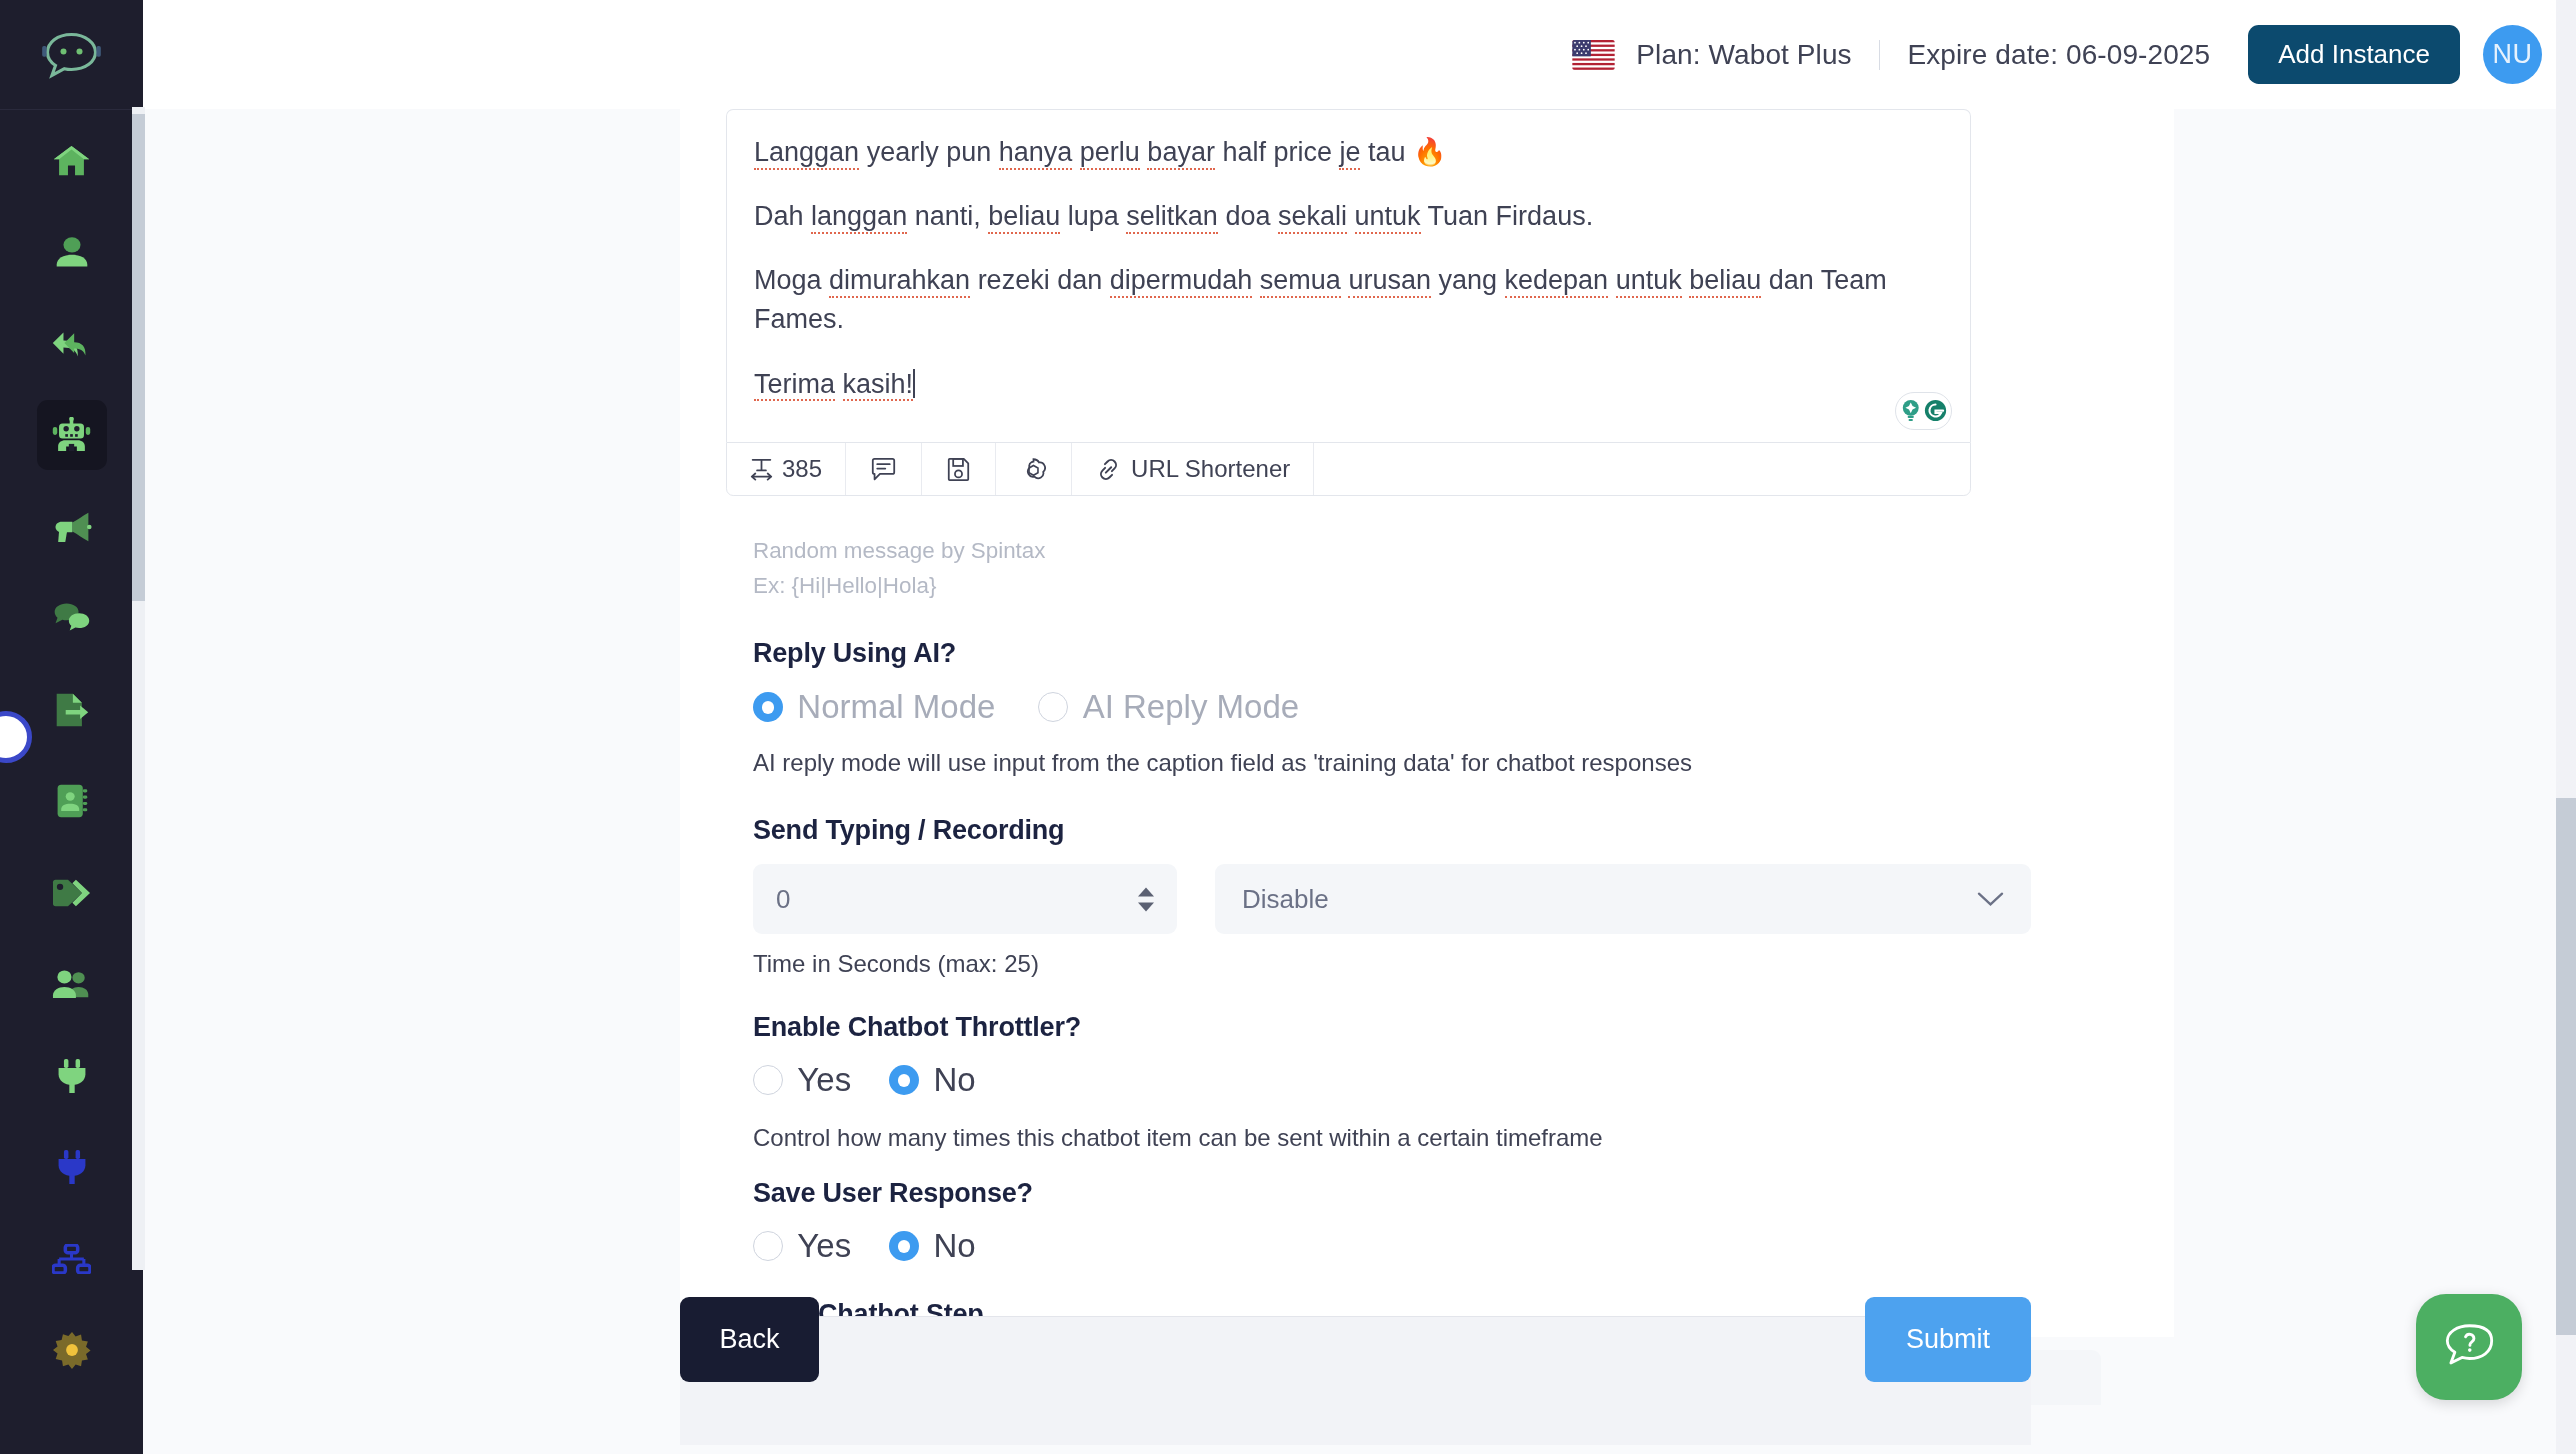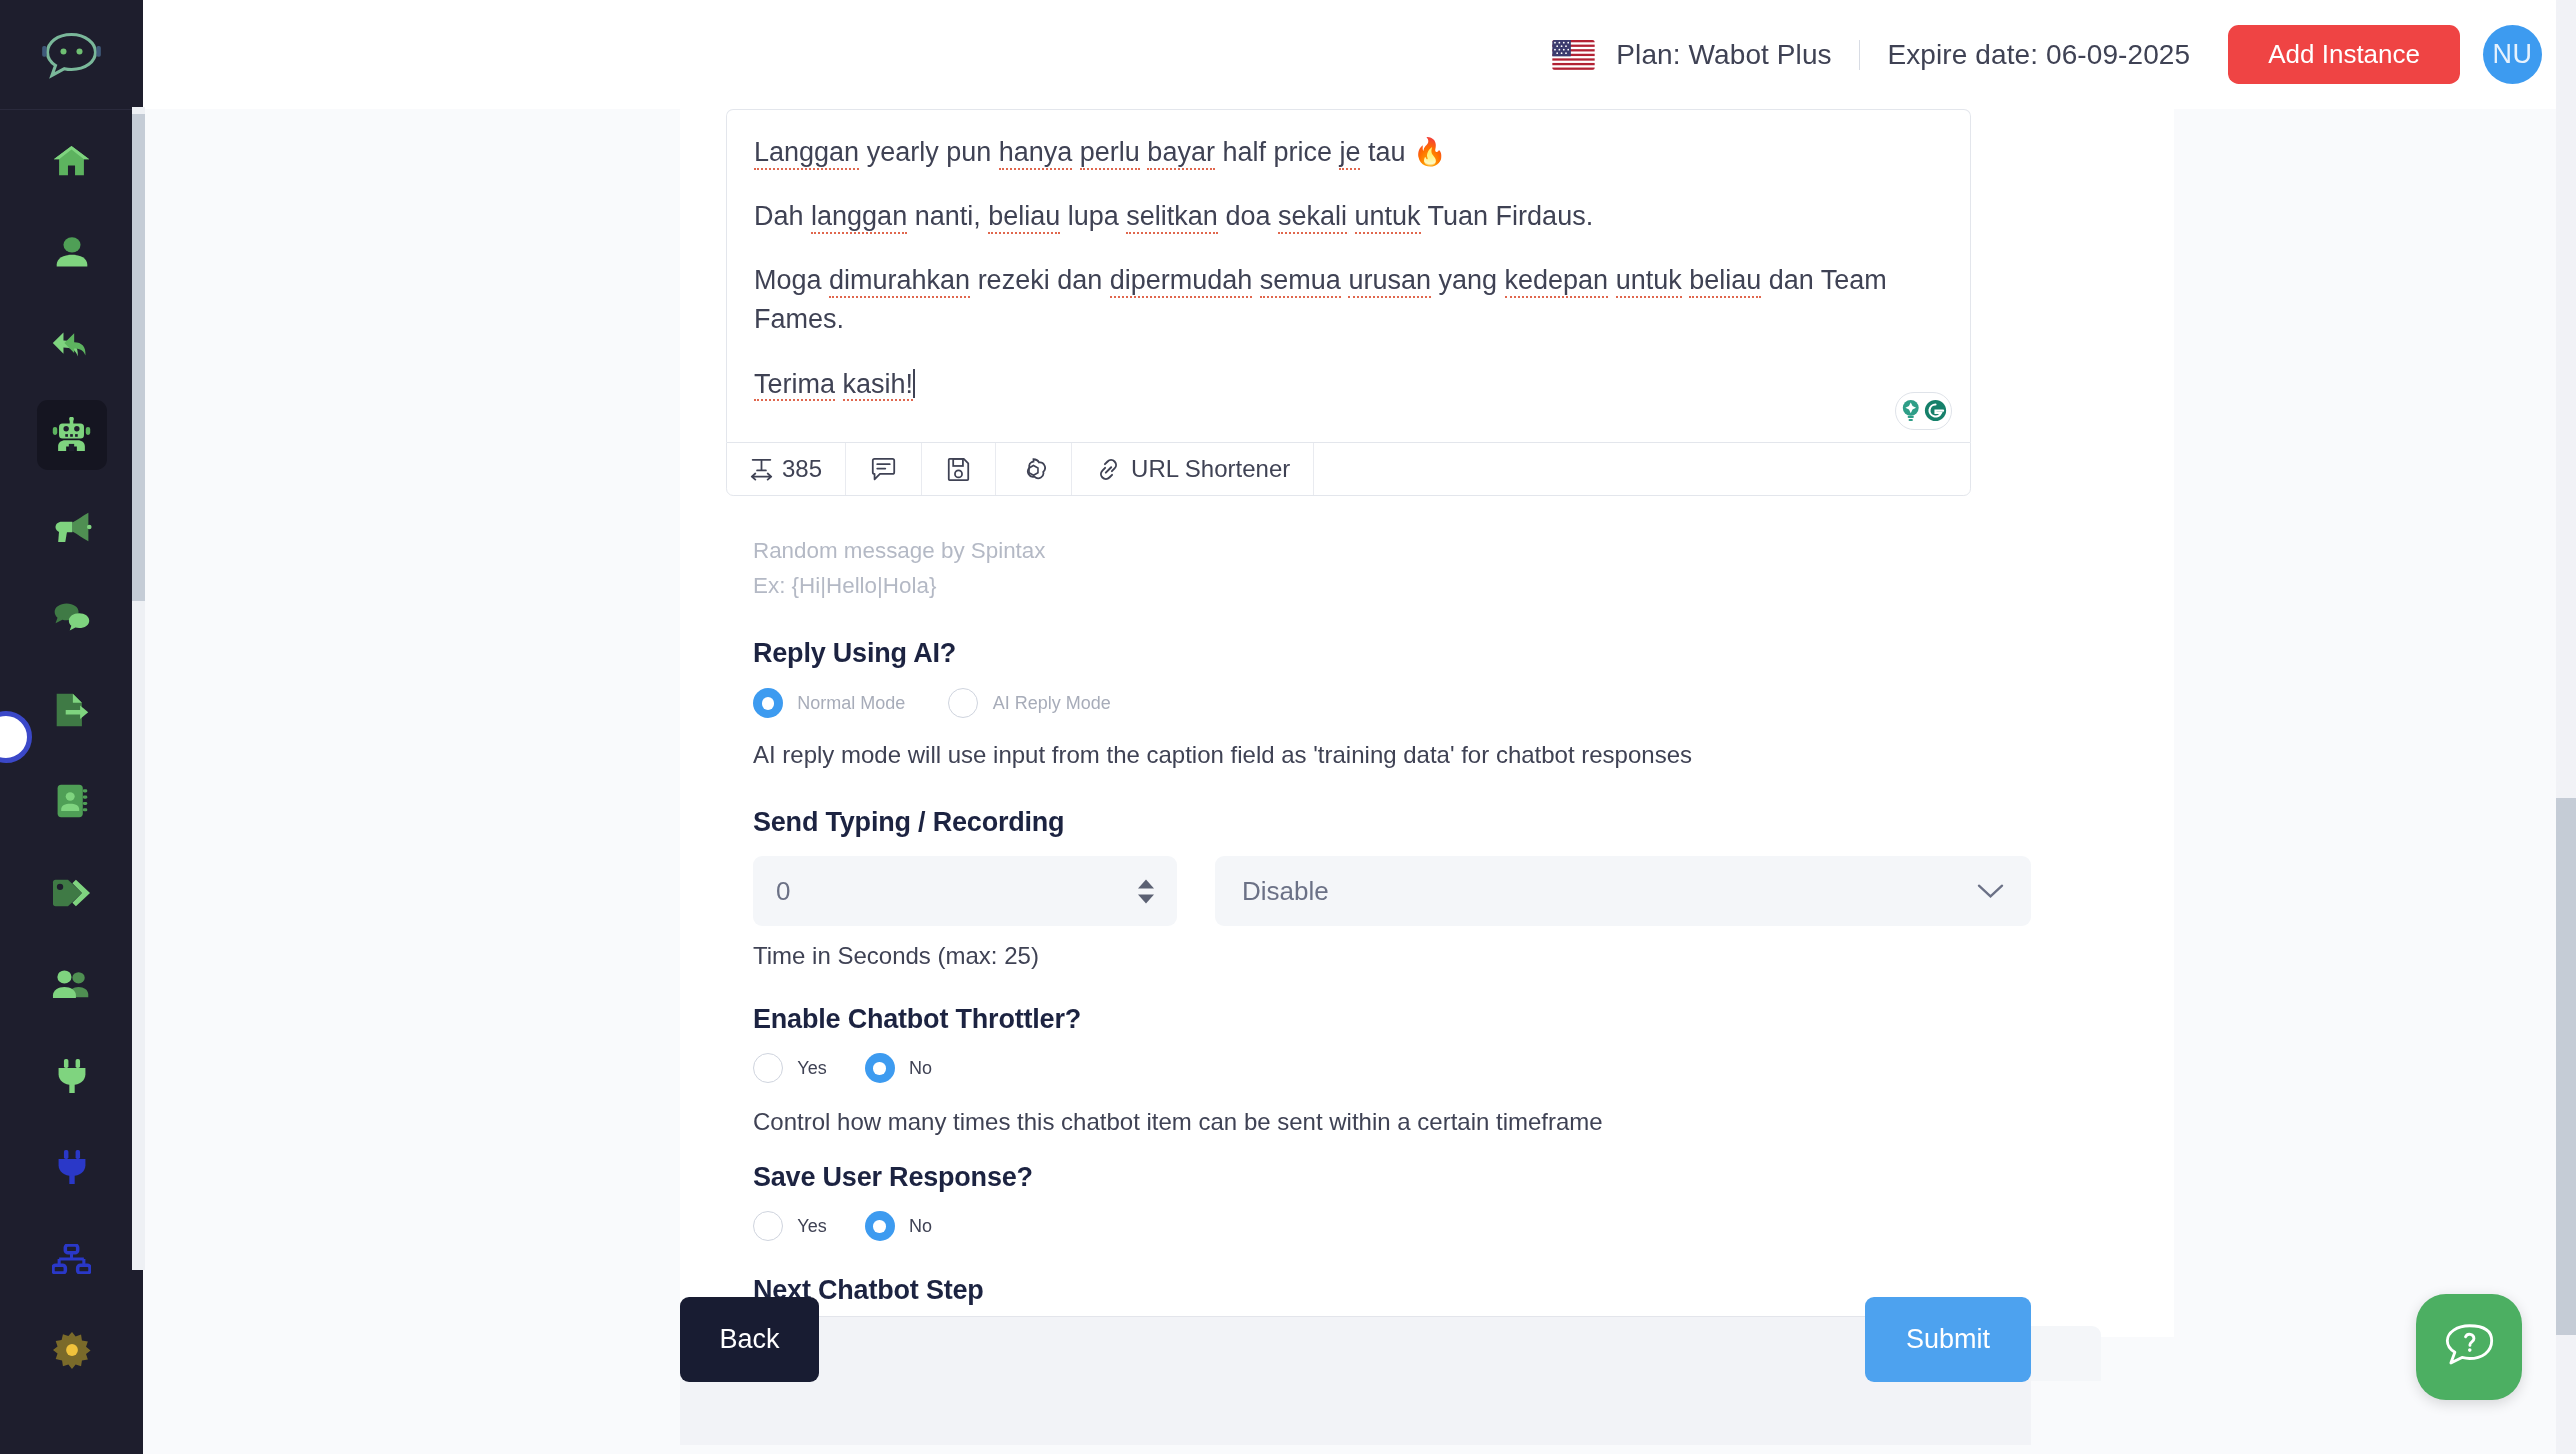--- a/index.html
+++ b/index.html
@@ -60,23 +60,23 @@
   .flag {
     width: 43px; height: 30px; border-radius: 2.7px; overflow: hidden;
     margin-right: 21.5px; position: relative; flex: none;
   }
   .plan-text {
     font-size: 28px; color: #3f4254; letter-spacing: 0.1px; white-space: nowrap;
   }
   .hdr-sep { width: 1.8px; height: 30px; background: #d8dce4; margin: 0 27px; }
   #add-instance-btn {
     margin-left: 38px;
-    background: #ef4444; color: #fff; border: none;
+    background: #0c4a6e; color: #fff; border: none;
     border-radius: 10.7px;
-    padding: 0 40px; height: 59px;
+    padding: 0 30px; height: 59px;
     font-size: 26px; font-family: "Liberation Sans", sans-serif;
     cursor: pointer;
   }
   #avatar {
     margin-left: 23px;
     width: 59px; height: 59px; border-radius: 50%;
     background: #3d9bf0; color: #e7f2fd;
     display: flex; align-items: center; justify-content: center;
     font-size: 27px; letter-spacing: 0.4px;
     cursor: pointer;
@@ -166,21 +166,21 @@
     width: 30px; height: 30px; border-radius: 50%;
     border: 1.8px solid #cfd4de; background: #fff;
     flex: none;
     display: flex; align-items: center; justify-content: center;
   }
   .rd.on { border: none; background: #3d9bf0; }
   .rd.on::after {
     content: ""; width: 12.5px; height: 12.5px;
     border-radius: 50%; background: #fff;
   }
-  .rd-label { font-size: 18px; color: #3f4254; margin-left: 14.3px; }
+  .rd-label { font-size: 33px; color: #3f4254; margin-left: 14.3px; }
   .rd-label.muted { color: #a7acb9; }
 
   .num-input {
     width: 424px; height: 70px;
     background: #f4f6f9; border: none; border-radius: 9px;
     display: flex; align-items: center;
     padding: 0 23px;
     position: relative;
     cursor: text;
   }

